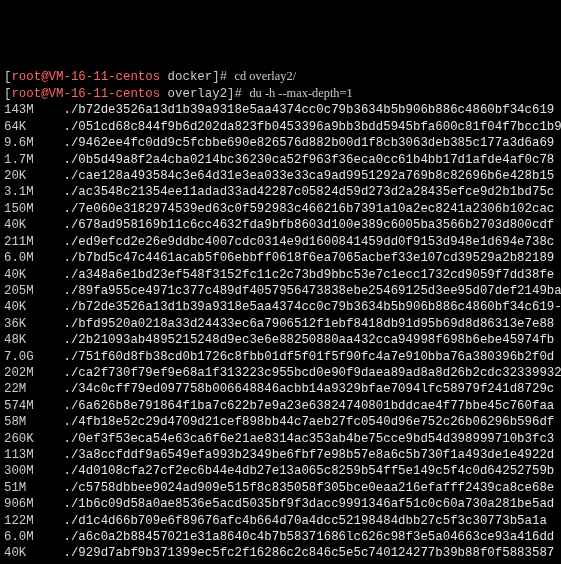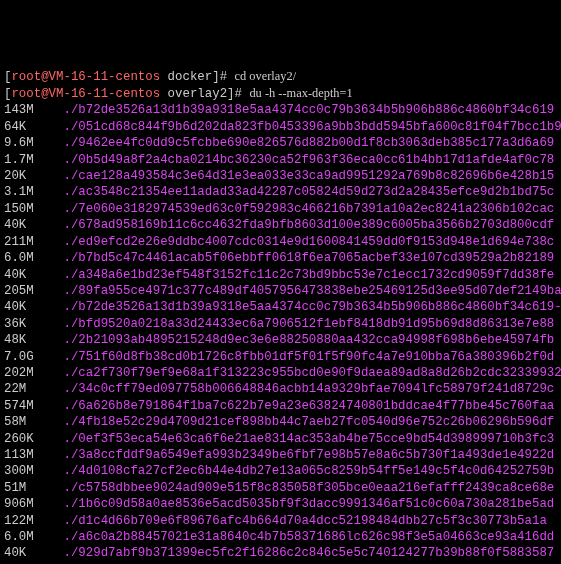--- a/index.html
+++ b/index.html
@@ -12,21 +12,21 @@
     color: #cccccc;
     white-space: pre;
     overflow: hidden;
     width: 561px;
     height: 564px;
     box-sizing: border-box;
   }
   .prompt-user { color: #ff6666; text-align: center; }
   .cmd { color: #cccccc; font-family: Liberation Serif, serif; }
   .size { color: #cccccc; display:inline-block;}
-  .path { color: #d946ef; }
+  .path { color: #e5e5e5; }
   .row { display:block; }
 </style>
 </head>
 <body>
 
 
 
 <div id="terminal"><span class="row">[<span class="prompt-user">root@VM-16-11-centos</span> docker]# <span class="cmd">cd overlay2/</span></span><span class="row">[<span class="prompt-user">root@VM-16-11-centos</span> overlay2]# <span class="cmd">du -h --max-depth=1</span></span><span class="row"><span class="size">143M    </span><span class="path">./b72de3526a13d1b39a9318e5aa4374cc0c79b3634b5b906b886c4860bf34c619</span></span><span class="row"><span class="size">64K     </span><span class="path">./051cd68c844f9b6d202da823fb0453396a9bb3bdd5945bfa600c81f04f7bcc1b9</span></span><span class="row"><span class="size">9.6M    </span><span class="path">./9462ee4fc0dd9c5fcbbe690e826576d882b00d1f8cb3063deb385c177a3d6a69</span></span><span class="row"><span class="size">1.7M    </span><span class="path">./0b5d49a8f2a4cba0214bc36230ca52f963f36eca0cc61b4bb17d1afde4af0c78</span></span><span class="row"><span class="size">20K     </span><span class="path">./cae128a493584c3e64d31e3ea033e33ca9ad9951292a769b8c82696b6e428b15</span></span><span class="row"><span class="size">3.1M    </span><span class="path">./ac3548c21354ee11adad33ad42287c05824d59d273d2a28435efce9d2b1bd75c</span></span><span class="row"><span class="size">150M    </span><span class="path">./7e060e3182974539ed63c0f592983c466216b7391a10a2ec8241a2306b102cac</span></span><span class="row"><span class="size">40K     </span><span class="path">./678ad958169b11c6cc4632fda9bfb8603d100e389c6005ba3566b2703d800cdf</span></span><span class="row"><span class="size">211M    </span><span class="path">./ed9efcd2e26e9ddbc4007cdc0314e9d1600841459dd0f9153d948e1d694e738c</span></span><span class="row"><span class="size">6.0M    </span><span class="path">./b7bd5c47c4461acab5f06ebbff0618f6ea7065acbef33e107cd39529a2b82189</span></span><span class="row"><span class="size">40K     </span><span class="path">./a348a6e1bd23ef548f3152fc11c2c73bd9bbc53e7c1ecc1732cd9059f7dd38fe</span></span><span class="row"><span class="size">205M    </span><span class="path">./89fa955ce4971c377c489df4057956473838ebe25469125d3ee95d07def2149ba</span></span><span class="row"><span class="size">40K     </span><span class="path">./b72de3526a13d1b39a9318e5aa4374cc0c79b3634b5b906b886c4860bf34c619-init</span></span><span class="row"><span class="size">36K     </span><span class="path">./bfd9520a0218a33d24433ec6a7906512f1ebf8418db91d95b69d8d86313e7e88</span></span><span class="row"><span class="size">48K     </span><span class="path">./2b21093ab4895215248d9ec3e6e88250880aa432cca94998f698b6ebe45974fb</span></span><span class="row"><span class="size">7.0G    </span><span class="path">./751f60d8fb38cd0b1726c8fbb01df5f01f5f90fc4a7e910bba76a380396b2f0d</span></span><span class="row"><span class="size">202M    </span><span class="path">./ca2f730f79ef9e68a1f313223c955bcd0e90f9daea89ad8a8d26b2cdc32339932</span></span><span class="row"><span class="size">22M     </span><span class="path">./34c0cff79ed097758b006648846acbb14a9329bfae7094lfc58979f241d8729c</span></span><span class="row"><span class="size">574M    </span><span class="path">./6a626b8e791864f1ba7c622b7e9a23e63824740801bddcae4f77bbe45c760faa</span></span><span class="row"><span class="size">58M     </span><span class="path">./4fb18e52c29d4709d21cef898bb44c7aeb27fc0540d96e752c26b06296b596df</span></span><span class="row"><span class="size">260K    </span><span class="path">./0ef3f53eca54e63ca6f6e21ae8314ac353ab4be75cce9bd54d398999710b3fc3</span></span><span class="row"><span class="size">113M    </span><span class="path">./3a8ccfddf9a6549efa993b2349be6fbf7e98b57e8a6c5b730f1a493de1e4922d</span></span><span class="row"><span class="size">300M    </span><span class="path">./4d0108cfa27cf2ec6b44e4db27e13a065c8259b54ff5e149c5f4c0d64252759b</span></span><span class="row"><span class="size">51M     </span><span class="path">./c5758dbbee9024ad909e515f8c835058f305bce0eaa216efafff2439ca8ce68e</span></span><span class="row"><span class="size">906M    </span><span class="path">./1b6c09d58a0ae8536e5acd5035bf9f3dacc9991346af51c0c60a730a281be5ad</span></span><span class="row"><span class="size">122M    </span><span class="path">./d1c4d66b709e6f89676afc4b664d70a4dcc52198484dbb27c5f3c30773b5a1a</span></span><span class="row"><span class="size">6.0M    </span><span class="path">./a6c0a2b88457021e31a8640c4b7b58371686lc626c98f3e5a04663ce93a416dd</span></span><span class="row"><span class="size">40K     </span><span class="path">./929d7abf9b371399ec5fc2f16286c2c846c5e5c740124277b39b88f0f5883587</span></span><span class="row"><span class="size">8.2M    </span><span class="path">./cb2d231450e7fec7653951863le59a556b9e123b414ac18d77f0d1ac1b57ef17</span></span></div>
 
 

